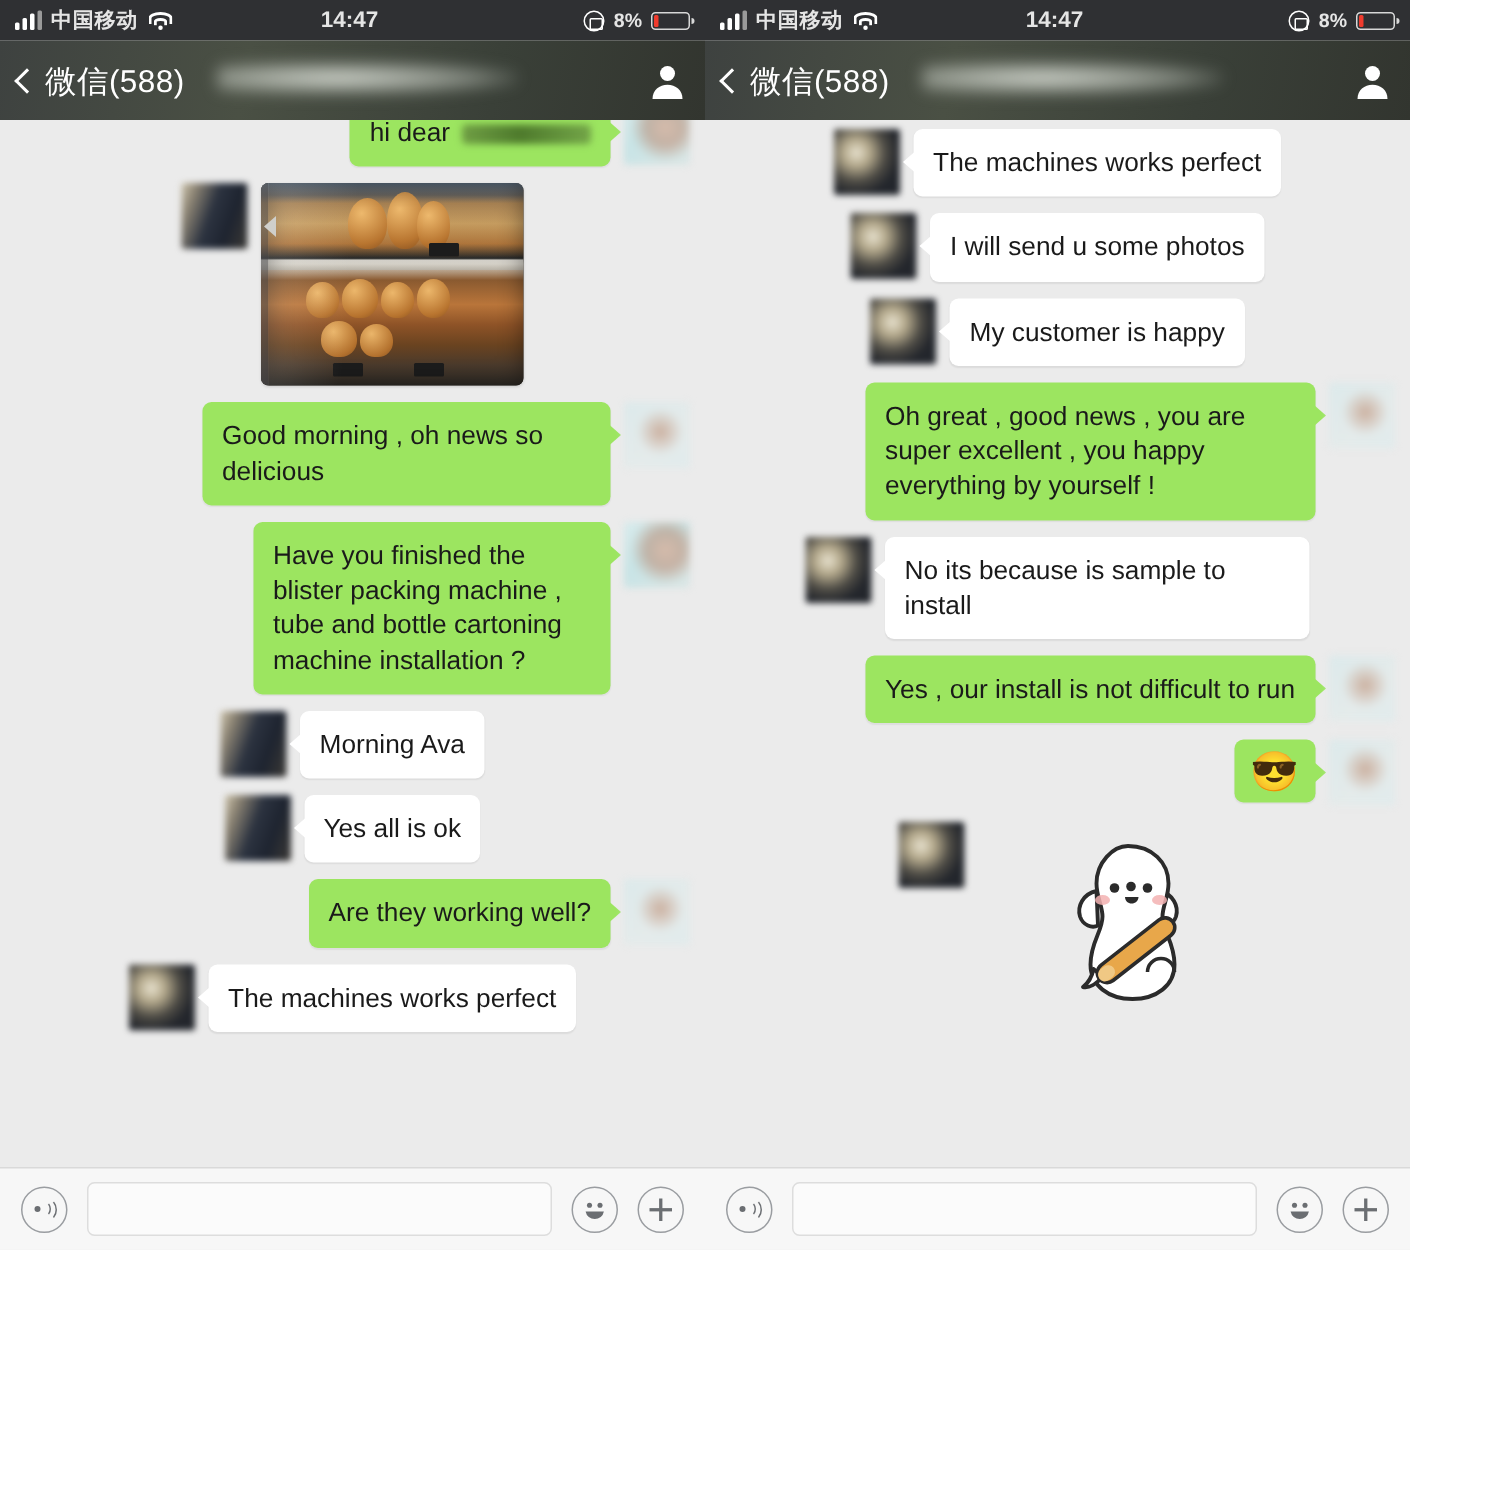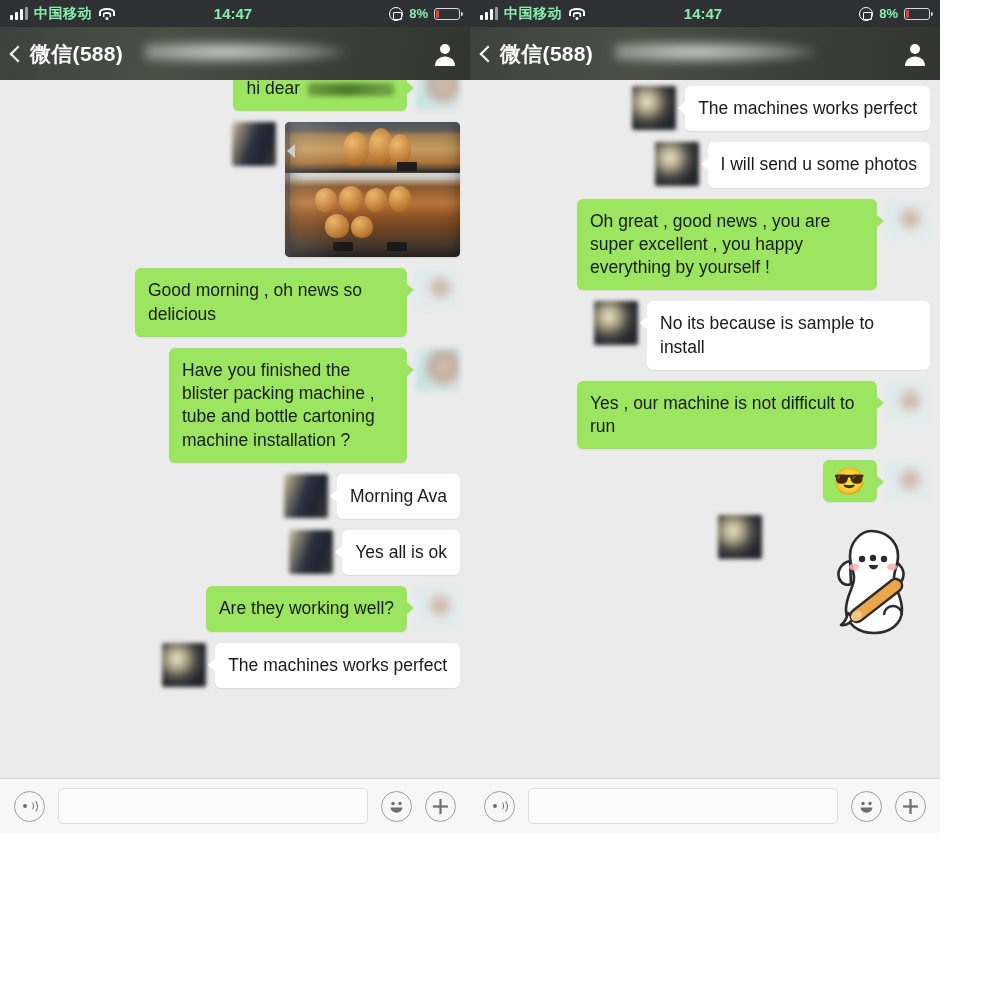--- a/index.html
+++ b/index.html
@@ -17,21 +17,21 @@
     background: #ebebeb;
     overflow: hidden;
   }
   .phone.right { width: 470px; }
   .spacer-col { width: 60px; height: 833px; background: #ffffff; }
 
   
   .statusbar {
     height: 27px; flex: 0 0 27px;
     background: #2f3033;
-    color: #86efac;
+    color: #e5e5e5;
     display: flex; align-items: center;
     padding: 0 10px;
     font-size: 14px; font-weight: bold;
     position: relative;
   }
   .sb-left { display: flex; align-items: center; gap: 6px; }
   .sig { display: flex; align-items: flex-end; gap: 2px; height: 12px; }
   .sig i { display: block; width: 3px; background: #ffffff; border-radius: 1px; }
   .sig i:nth-child(1) { height: 5px; }
   .sig i:nth-child(2) { height: 8px; }
@@ -76,21 +76,21 @@
   .batt i { display: block; height: 100%; width: 13%; background: #f03b2d; border-radius: 1px; }
 
   
   .navbar {
     height: 53px; flex: 0 0 53px;
     background: linear-gradient(100deg, #3e4240 0%, #4a5044 35%, #3a4038 70%, #32352f 100%);
     display: flex; align-items: center;
     padding: 0 12px;
     position: relative; overflow: hidden;
   }
-  .nav-back { display: flex; align-items: center; gap: 4px; color: #fff; z-index: 2; font-weight: bold; }
+  .nav-back { display: flex; align-items: center; gap: 4px; color: #fff; z-index: 2; }
   .chev {
     width: 12px; height: 12px;
     border-left: 2.6px solid #fff; border-bottom: 2.6px solid #fff;
     transform: rotate(45deg); margin-right: 2px;
   }
   .nav-title { color: #fff; font-size: 21px; letter-spacing: .3px; }
   .nav-smudge {
     position: absolute; left: 145px; top: 14px;
     width: 200px; height: 22px;
     background: radial-gradient(ellipse at 40% 50%, rgba(222,226,218,.95) 0%, rgba(190,196,186,.5) 55%, rgba(120,128,116,0) 78%);
@@ -99,21 +99,21 @@
   .nav-avatar { margin-left: auto; z-index: 2; }
   .nav-avatar svg { display: block; }
 
   
   .chat {
     flex: 1 1 auto; background: #ebebeb;
     padding: 8px 10px 4px 10px;
     overflow: hidden; position: relative;
   }
   .row { display: flex; align-items: flex-start; margin-bottom: 11px; }
-  .row.in { justify-content: flex-end; }
+  .row.in { justify-content: center; }
   .row.out { justify-content: flex-end; }
 
   .avatar {
     width: 44px; height: 44px; flex: 0 0 44px;
     border-radius: 2px; overflow: hidden; position: relative;
   }
   .avatar.in-av {
     background: linear-gradient(110deg, #cfc6ae 0%, #8b8373 18%, #2c3340 45%, #1e2430 70%, #3c3a36 100%);
     filter: blur(2.2px);
   }
@@ -440,33 +440,37 @@
       <div class="row in" style="margin-top:-2px;">
         <div class="avatar in-av2"></div>
         <div class="bubble white">The machines works perfect</div>
       </div>
 
       <div class="row in">
         <div class="avatar in-av2"></div>
         <div class="bubble white">I will send u some photos</div>
       </div>
 
+      <div class="row in">
+        <div class="avatar in-av2"></div>
+        <div class="bubble white">My customer is happy</div>
+      </div>
 
       <div class="row out">
         <div class="bubble green" style="width:308px;">Oh great , good news , you are super excellent , you happy everything by yourself !</div>
         <div class="avatar out-av2"></div>
       </div>
 
       <div class="row in">
         <div class="avatar in-av2"></div>
         <div class="bubble white" style="width:283px;">No its because is sample to install</div>
       </div>
 
       <div class="row out">
-        <div class="bubble green" style="width:322px;">Yes , our machine is not difficult to run</div>
+        <div class="bubble green" style="width:322px;">Yes , our install is not difficult to run</div>
         <div class="avatar out-av2"></div>
       </div>
 
       <div class="row out">
         <div class="bubble green emoji">😎</div>
         <div class="avatar out-av2"></div>
       </div>
 
       <div class="row in">
         <div class="avatar in-av2"></div>

